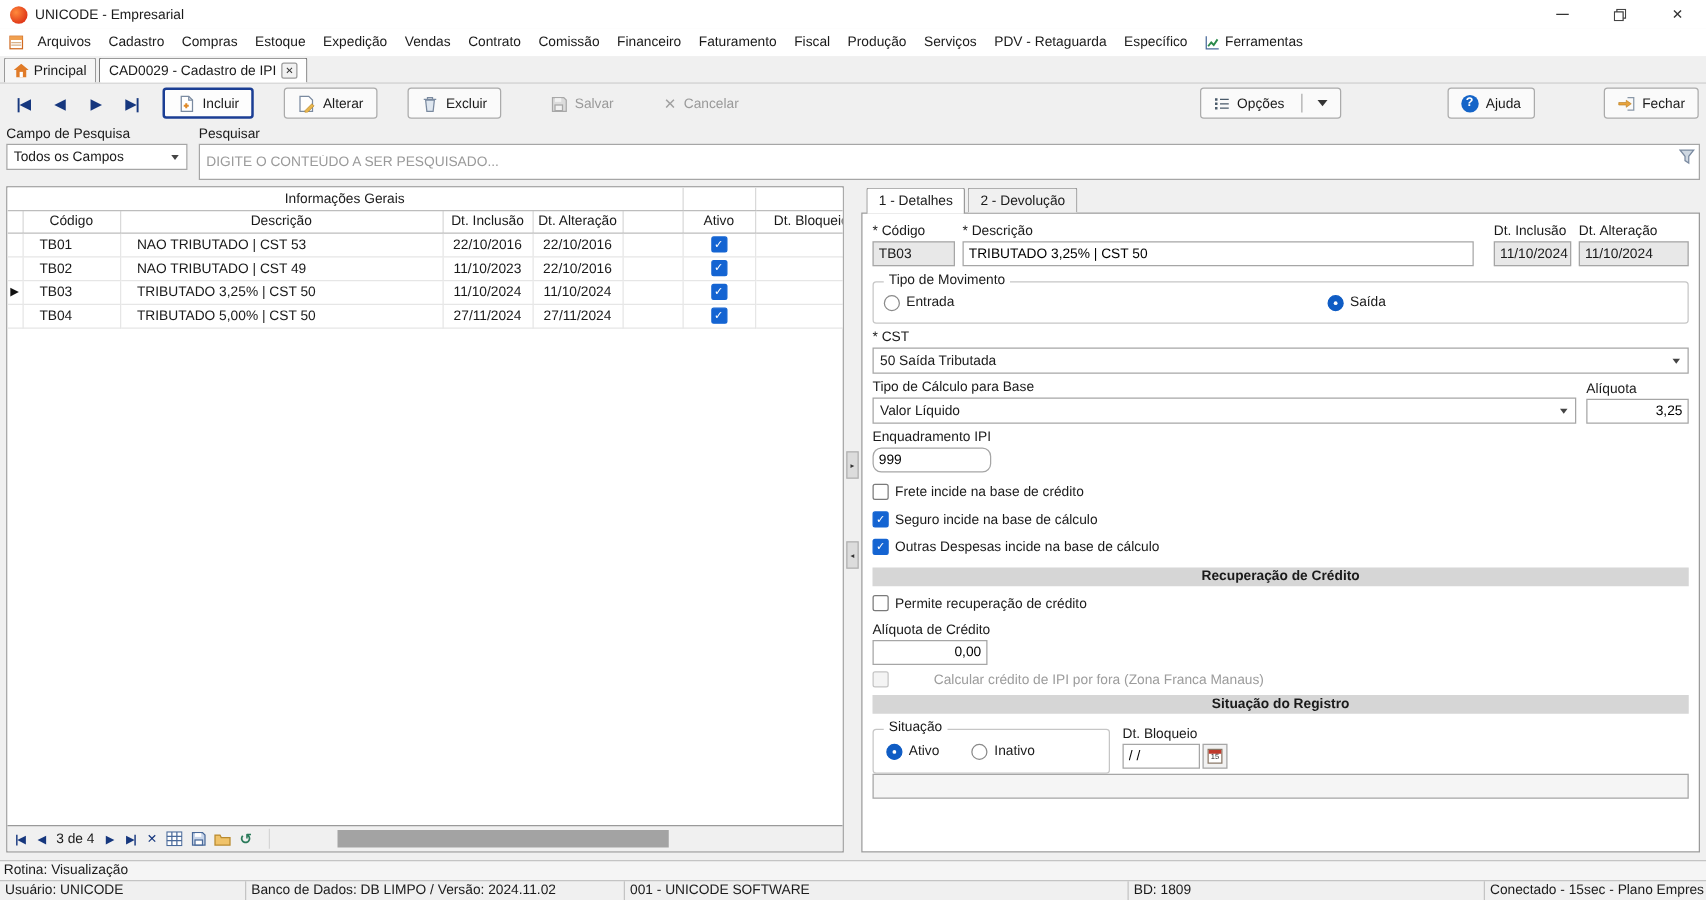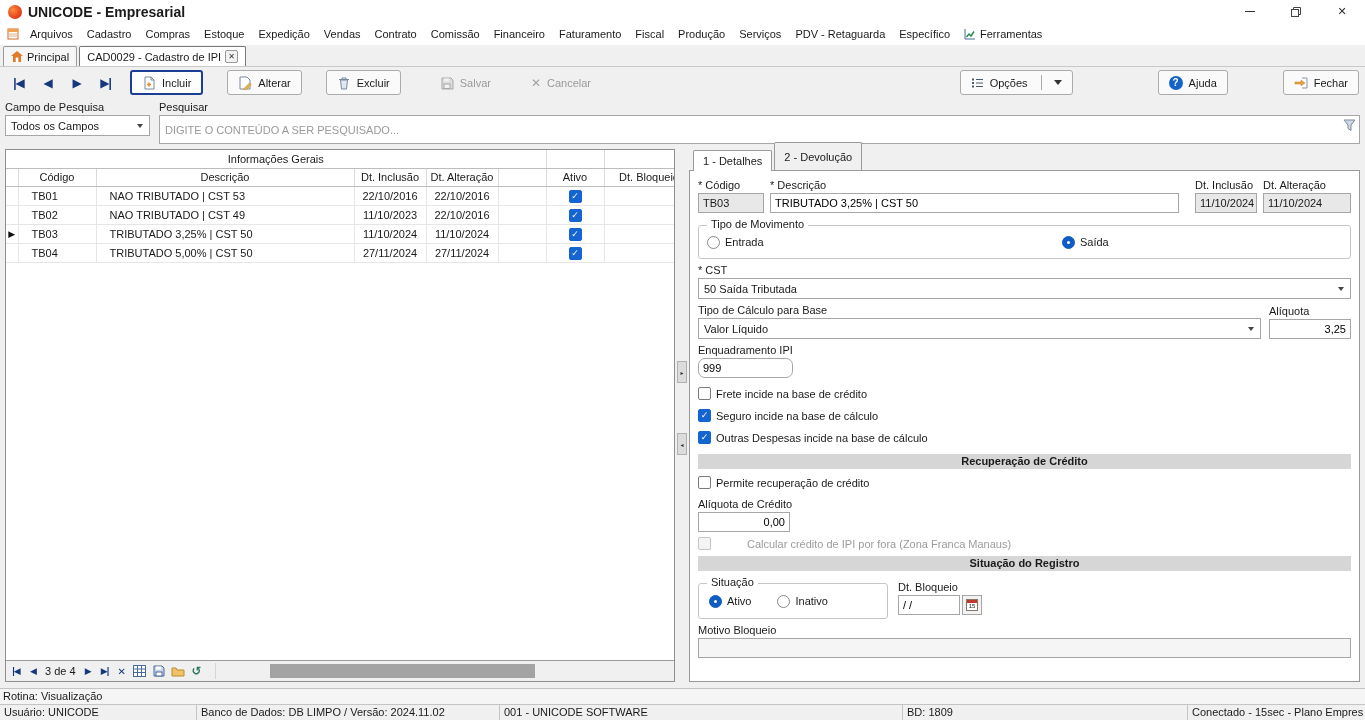--- a/index.html
+++ b/index.html
@@ -3,21 +3,21 @@
 <meta charset="utf-8">
 <style>
   * { box-sizing: border-box; margin: 0; padding: 0; }
   html, body { width: 1365px; height: 720px; }
   body { font-family: "Liberation Sans", "DejaVu Sans", sans-serif; font-size: 11px; color: #1a1a1a; background: #f0f0f0; overflow: hidden; }
   .window { width: 1365px; height: 720px; display: flex; flex-direction: column; background: #f0f0f0; }
 
   
   .titlebar { height: 23px; background: #fff; display: flex; align-items: center; padding-left: 8px; flex: 0 0 auto; }
   .app-logo { width: 14px; height: 14px; border-radius: 50%; background: radial-gradient(circle at 35% 35%, #ff8a3c, #e03818 72%); margin-right: 6px; flex: 0 0 auto; }
-  .title-text { font-size: 14px; font-weight: bold; }
+  .title-text { font-size: 11px; }
   .win-controls { margin-left: auto; display: flex; height: 100%; }
   .wbtn { width: 46px; display: flex; align-items: center; justify-content: center; color: #333; font-size: 11px; }
   .minbar { width: 10px; height: 1px; background: #333; display: block; }
 
   
   .menubar { height: 22px; background: #fff; display: flex; align-items: center; padding-left: 5px; flex: 0 0 auto; }
   .menu-lead { margin: 0 4px 0 2px; display: flex; }
   .menu-item { padding: 0 7px; height: 100%; display: inline-flex; align-items: center; gap: 4px; white-space: nowrap; cursor: default; }
 
   
@@ -69,21 +69,21 @@
 
   
   .vsplit { width: 14px; flex: 0 0 auto; display: flex; flex-direction: column; align-items: center; }
   .splitbtn { width: 10px; height: 22px; background: #dcdcdc; border: 1px solid #b0b0b0; display: flex; align-items: center; justify-content: center; font-size: 6px; color: #333; }
   .splitbtn.b1 { margin-top: 212px; }
   .splitbtn.b2 { margin-top: 50px; }
 
   
   .detail-panel { flex: 1; display: flex; flex-direction: column; min-height: 0; min-width: 0; }
   .dtabs { height: 21px; display: flex; align-items: flex-end; padding-left: 4px; flex: 0 0 auto; }
-  .dtab { height: 28px; padding: 0 9px; display: inline-flex; align-items: center; border: 1px solid #9a9a9a; border-bottom: none; background: #f0f0f0; margin-right: 2px; border-radius: 2px 2px 0 0; position: relative; }
+  .dtab { height: 20px; padding: 0 9px; display: inline-flex; align-items: center; border: 1px solid #9a9a9a; border-bottom: none; background: #f0f0f0; margin-right: 2px; border-radius: 2px 2px 0 0; position: relative; }
   .dtab.active { background: #fff; z-index: 2; margin-bottom: -1px; height: 21px; }
   .dbody { flex: 1; background: #fff; border: 1px solid #9a9a9a; padding: 6px 8px 6px; display: flex; flex-direction: column; min-height: 0; overflow: hidden; }
 
   .lbl { display: block; margin: 5px 0 2px; white-space: nowrap; }
   .lbl.first { margin-top: 2px; }
   .fld { height: 20px; border: 1px solid #a6a6a6; background: #fff; padding: 0 4px; font: inherit; display: flex; align-items: center; overflow: hidden; white-space: nowrap; }
   input.fld { display: inline-block; }
   .fld.ro { background: #e8e8e8; }
   .fld.num { text-align: right; justify-content: flex-end; }
   .row1 { display: flex; gap: 6px; }
@@ -543,21 +543,20 @@
               <input class="fld datefld" value="/ /" style="">
               <span class="calbtn">
                 <span class="cal">
                   <span class="calday">15</span>
                 </span>
               </span>
             </span>
           </div>
         </div>
 
-        <span class="lbl">Motivo Bloqueio</span>
         <input class="fld" style="width: 100%; background: rgb(245, 245, 245);" value="">
 
       </div>
     </div>
   </div>
 
   <div class="status1">
     <span>Rotina: Visualização</span>
   </div>
   <div class="status2">

